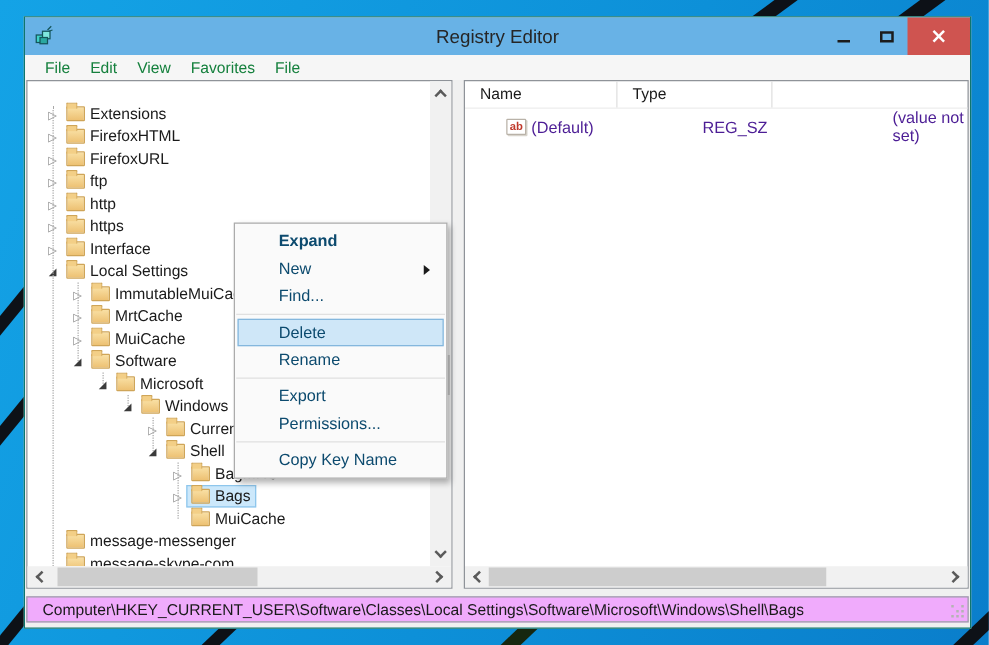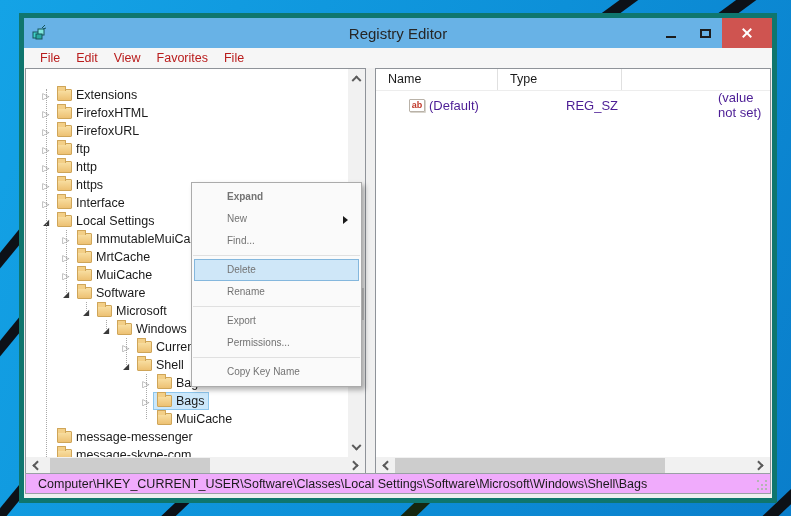--- a/index.html
+++ b/index.html
@@ -3,37 +3,37 @@
 <meta charset="utf-8">
 <style>
   * { margin:0; padding:0; box-sizing:border-box; }
   html,body { width:791px; height:516px; overflow:hidden; }
   body { font-family:"Liberation Sans","DejaVu Sans",sans-serif; position:relative;
          background:linear-gradient(115deg,#14a3e6 0%,#0d90d8 55%,#0a7ecb 100%); }
   svg.desktop { position:absolute; left:0; top:0; z-index:0; }
 
   
   .win { position:absolute; left:19px; top:13px; width:758px; height:490px;
-         background:#f0f0f0; border:5px solid #0f766e; z-index:1; }
+         background:#f0f0f0; border:1px solid #0f766e; z-index:1; }
   .titlebar { position:absolute; left:0; top:0; right:0; height:30px; background:#68b2e6;
               display:flex; align-items:center; }
   .apptitle { position:absolute; left:0; right:0; text-align:center; font-size:15px; color:#262626; }
   .appicon { margin-left:6px; width:18px; height:18px; z-index:2; }
   .ctrls { position:absolute; right:0; top:0; height:30px; display:flex; z-index:2; }
   .cbtn { width:34px; height:30px; display:flex; align-items:center; justify-content:center; }
   .min-g { width:10px; height:0; border-bottom:2px solid #1c1c1c; margin-top:8px; }
   .max-g { width:11px; height:9px; border:2px solid #1c1c1c; background:transparent; }
   .close { width:50px; background:#cf5450; }
   .x-g { position:relative; width:12px; height:12px; }
   .x-g::before,.x-g::after { content:""; position:absolute; left:5px; top:0; width:2px; height:12px; background:#fff; }
   .x-g::before { transform:rotate(45deg);} .x-g::after { transform:rotate(-45deg);}
 
   .menubar { position:absolute; left:0; top:30px; right:0; height:20px; background:#f6f6f6;
              display:flex; align-items:center; padding-left:8px; }
-  .mitem { font-size:12.5px; color:#b91c1c; padding:2px 8px; }
+  .mitem { font-size:12.5px; color:#15803d; padding:2px 8px; }
 
   
   .pane { position:absolute; top:50px; height:407px; background:#fff; border:1px solid #8f9399; }
   .treepane { left:1px; width:341px; }
   .listpane { left:351px; right:1px; }
 
   
   .vscroll { position:absolute; top:0; right:0; width:17px; bottom:17px; background:#f1f1f1;
              display:flex; flex-direction:column; }
   .hscroll { position:absolute; left:0; right:0; bottom:0; height:17px; background:#f1f1f1;
@@ -74,21 +74,21 @@
   .n1{width:122px; padding-left:5px; display:flex; align-items:center; gap:4px;}
   .n2{width:124px; padding-left:12px;} .n3{flex:1; padding-left:12px;}
   .abicon { width:16px; height:13px; flex:none; border:1px solid #b9b2a8; background:#fff;
             color:#c0392b; font-size:9px; font-weight:bold; line-height:11px; text-align:center;
             border-radius:1px; box-shadow:1px 1px 0 #d8d4cc; }
   .abicon::before { content:"ab"; }
 
   
   .cmenu { position:absolute; left:167px; top:164px; width:171px; z-index:50; background:#fafafa;
            border:1px solid #ababab; padding:3px 0; box-shadow:3px 3px 5px rgba(0,0,0,.30); }
-  .citem { position:relative; height:22px; line-height:20px; font-size:10px; color:#737373;
+  .citem { position:relative; height:22px; line-height:20px; font-size:13px; color:#0c4a6e;
            padding-left:32px; margin:0 2px; border:1px solid transparent; }
   .citem.bold { font-weight:bold; }
   .citem.hl { background:#cfe7f8; border-color:#84b7dd; }
   .csep { height:1px; background:#e0e0e0; margin:3px 1px; }
   .subarrow { position:absolute; right:10px; top:7px; width:0; height:0;
               border-left:5px solid #1a1a1a; border-top:4px solid transparent; border-bottom:4px solid transparent; }
 
   
   .statusbar { position:absolute; left:1px; right:1px; bottom:4px; height:21px; background:#f0abfc;
                border:1px solid #9aa0a6; display:flex; align-items:center; padding-left:12px; }

